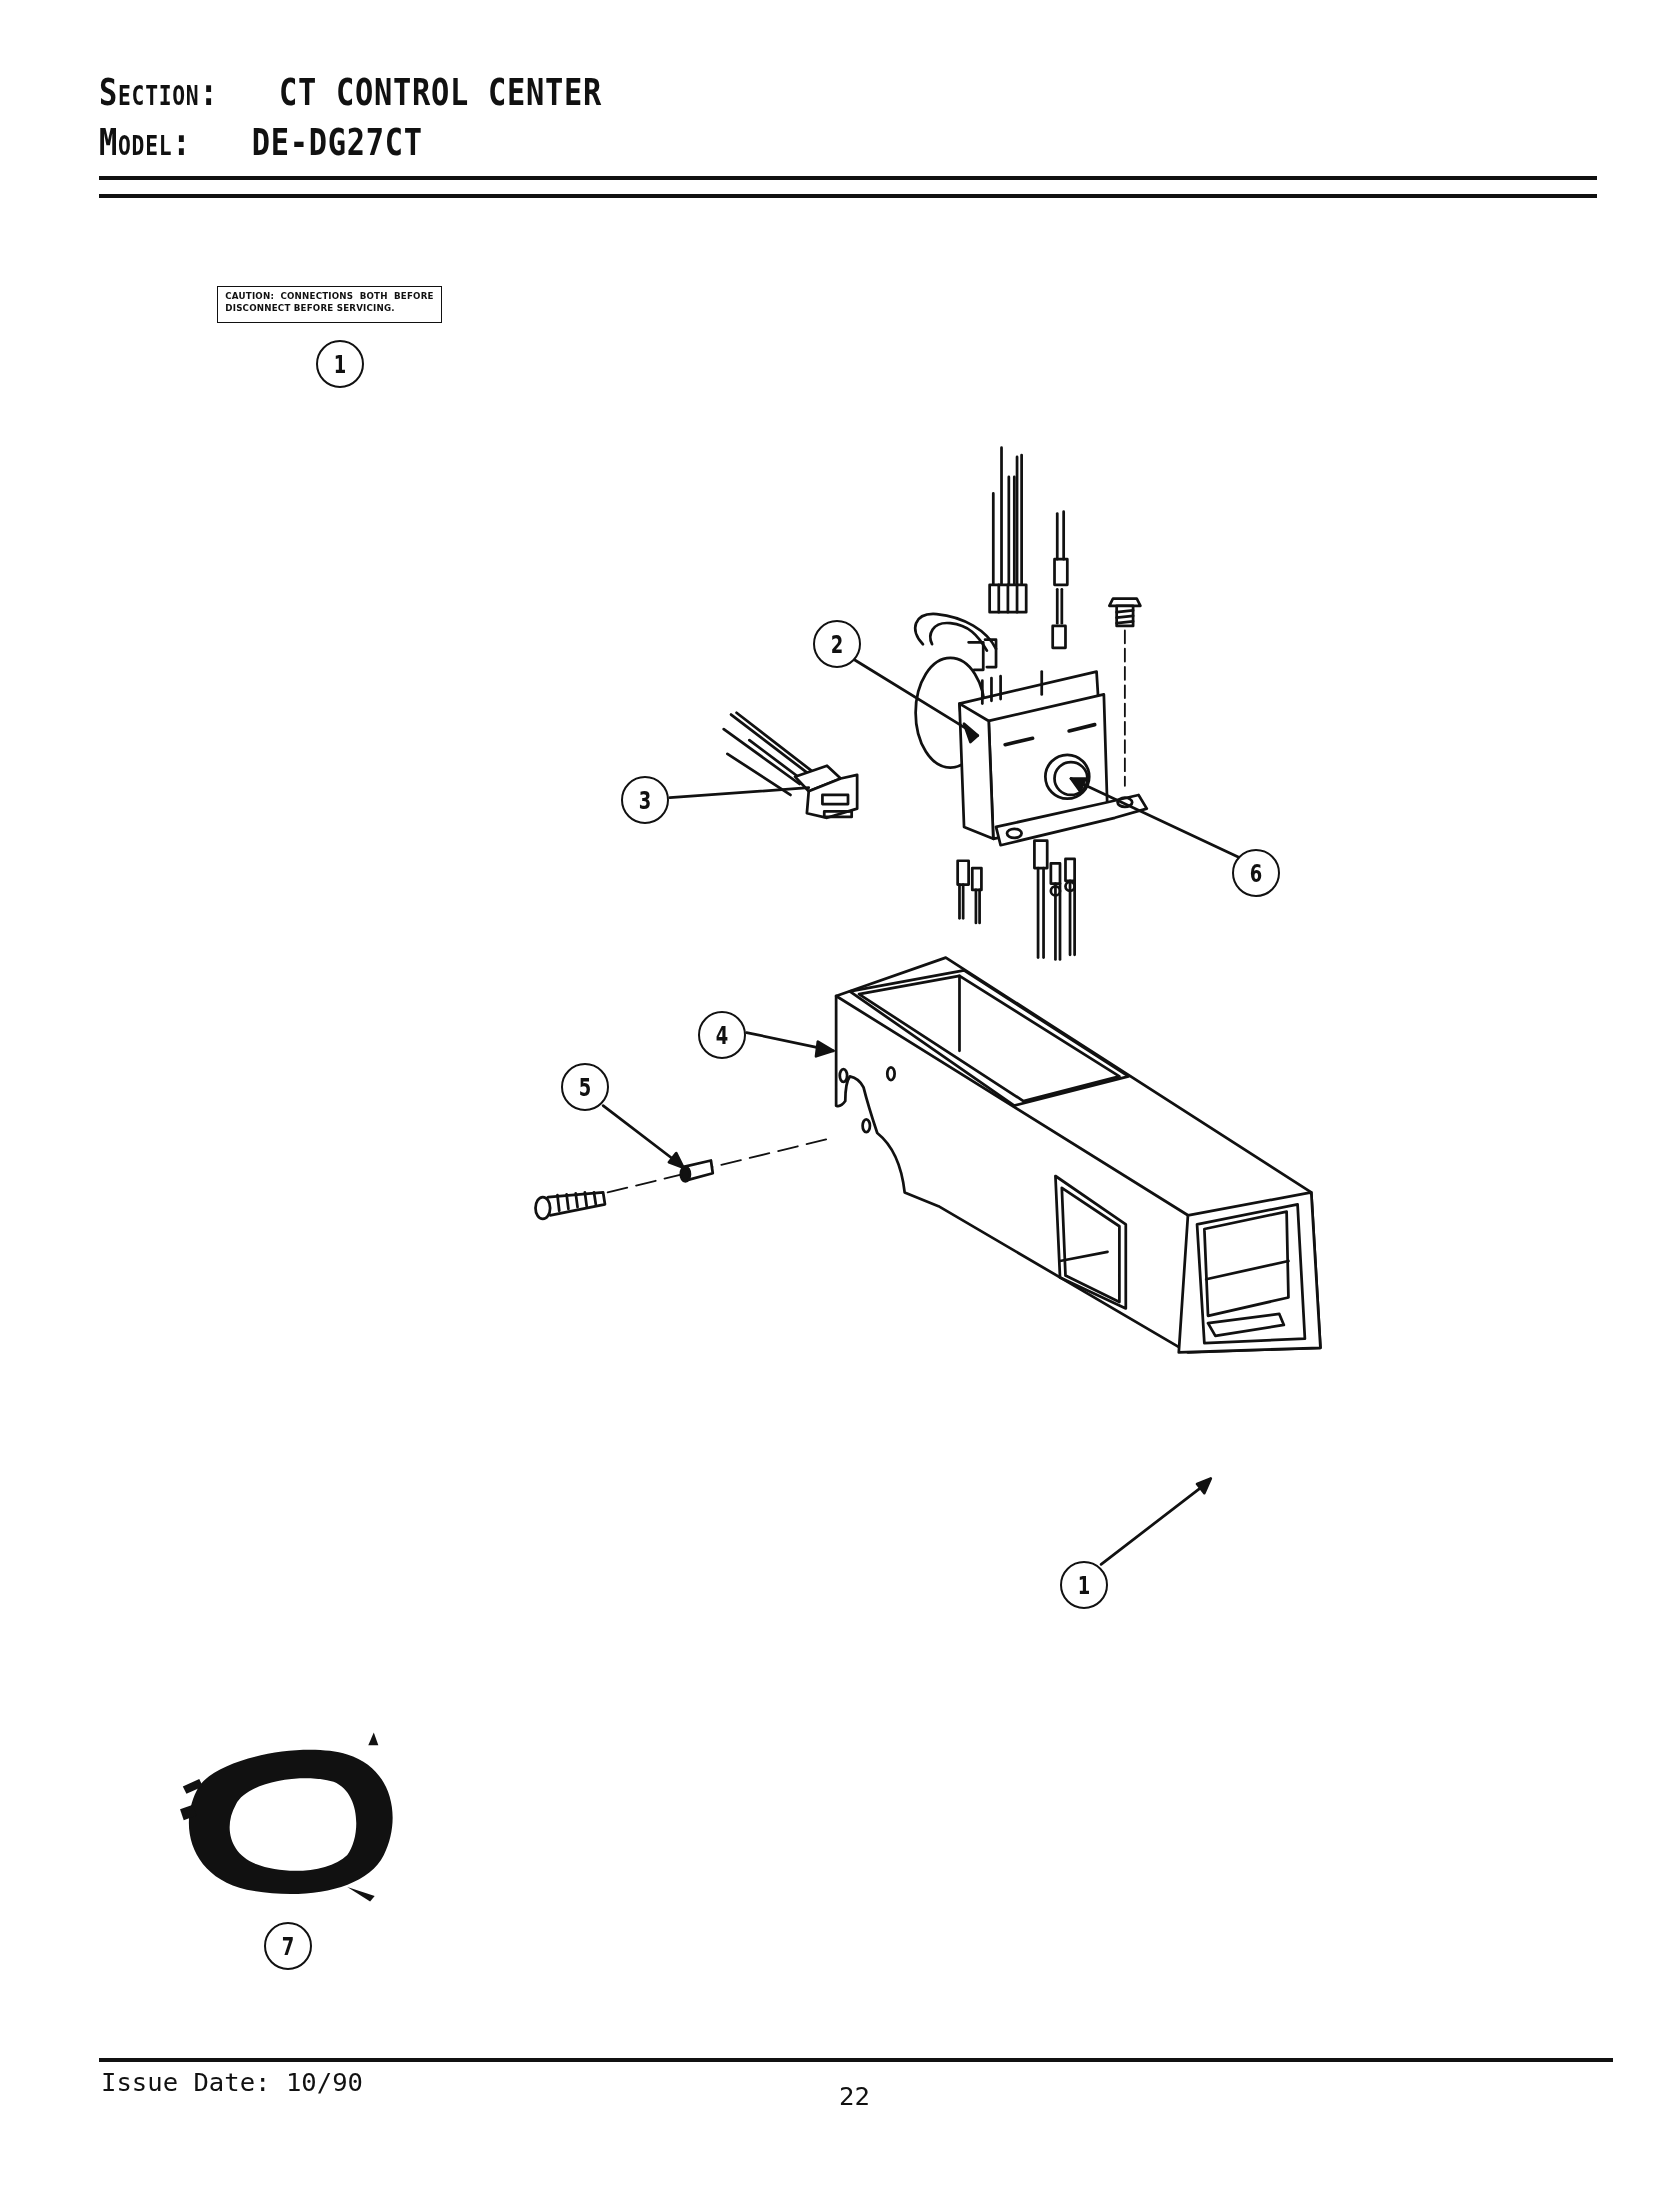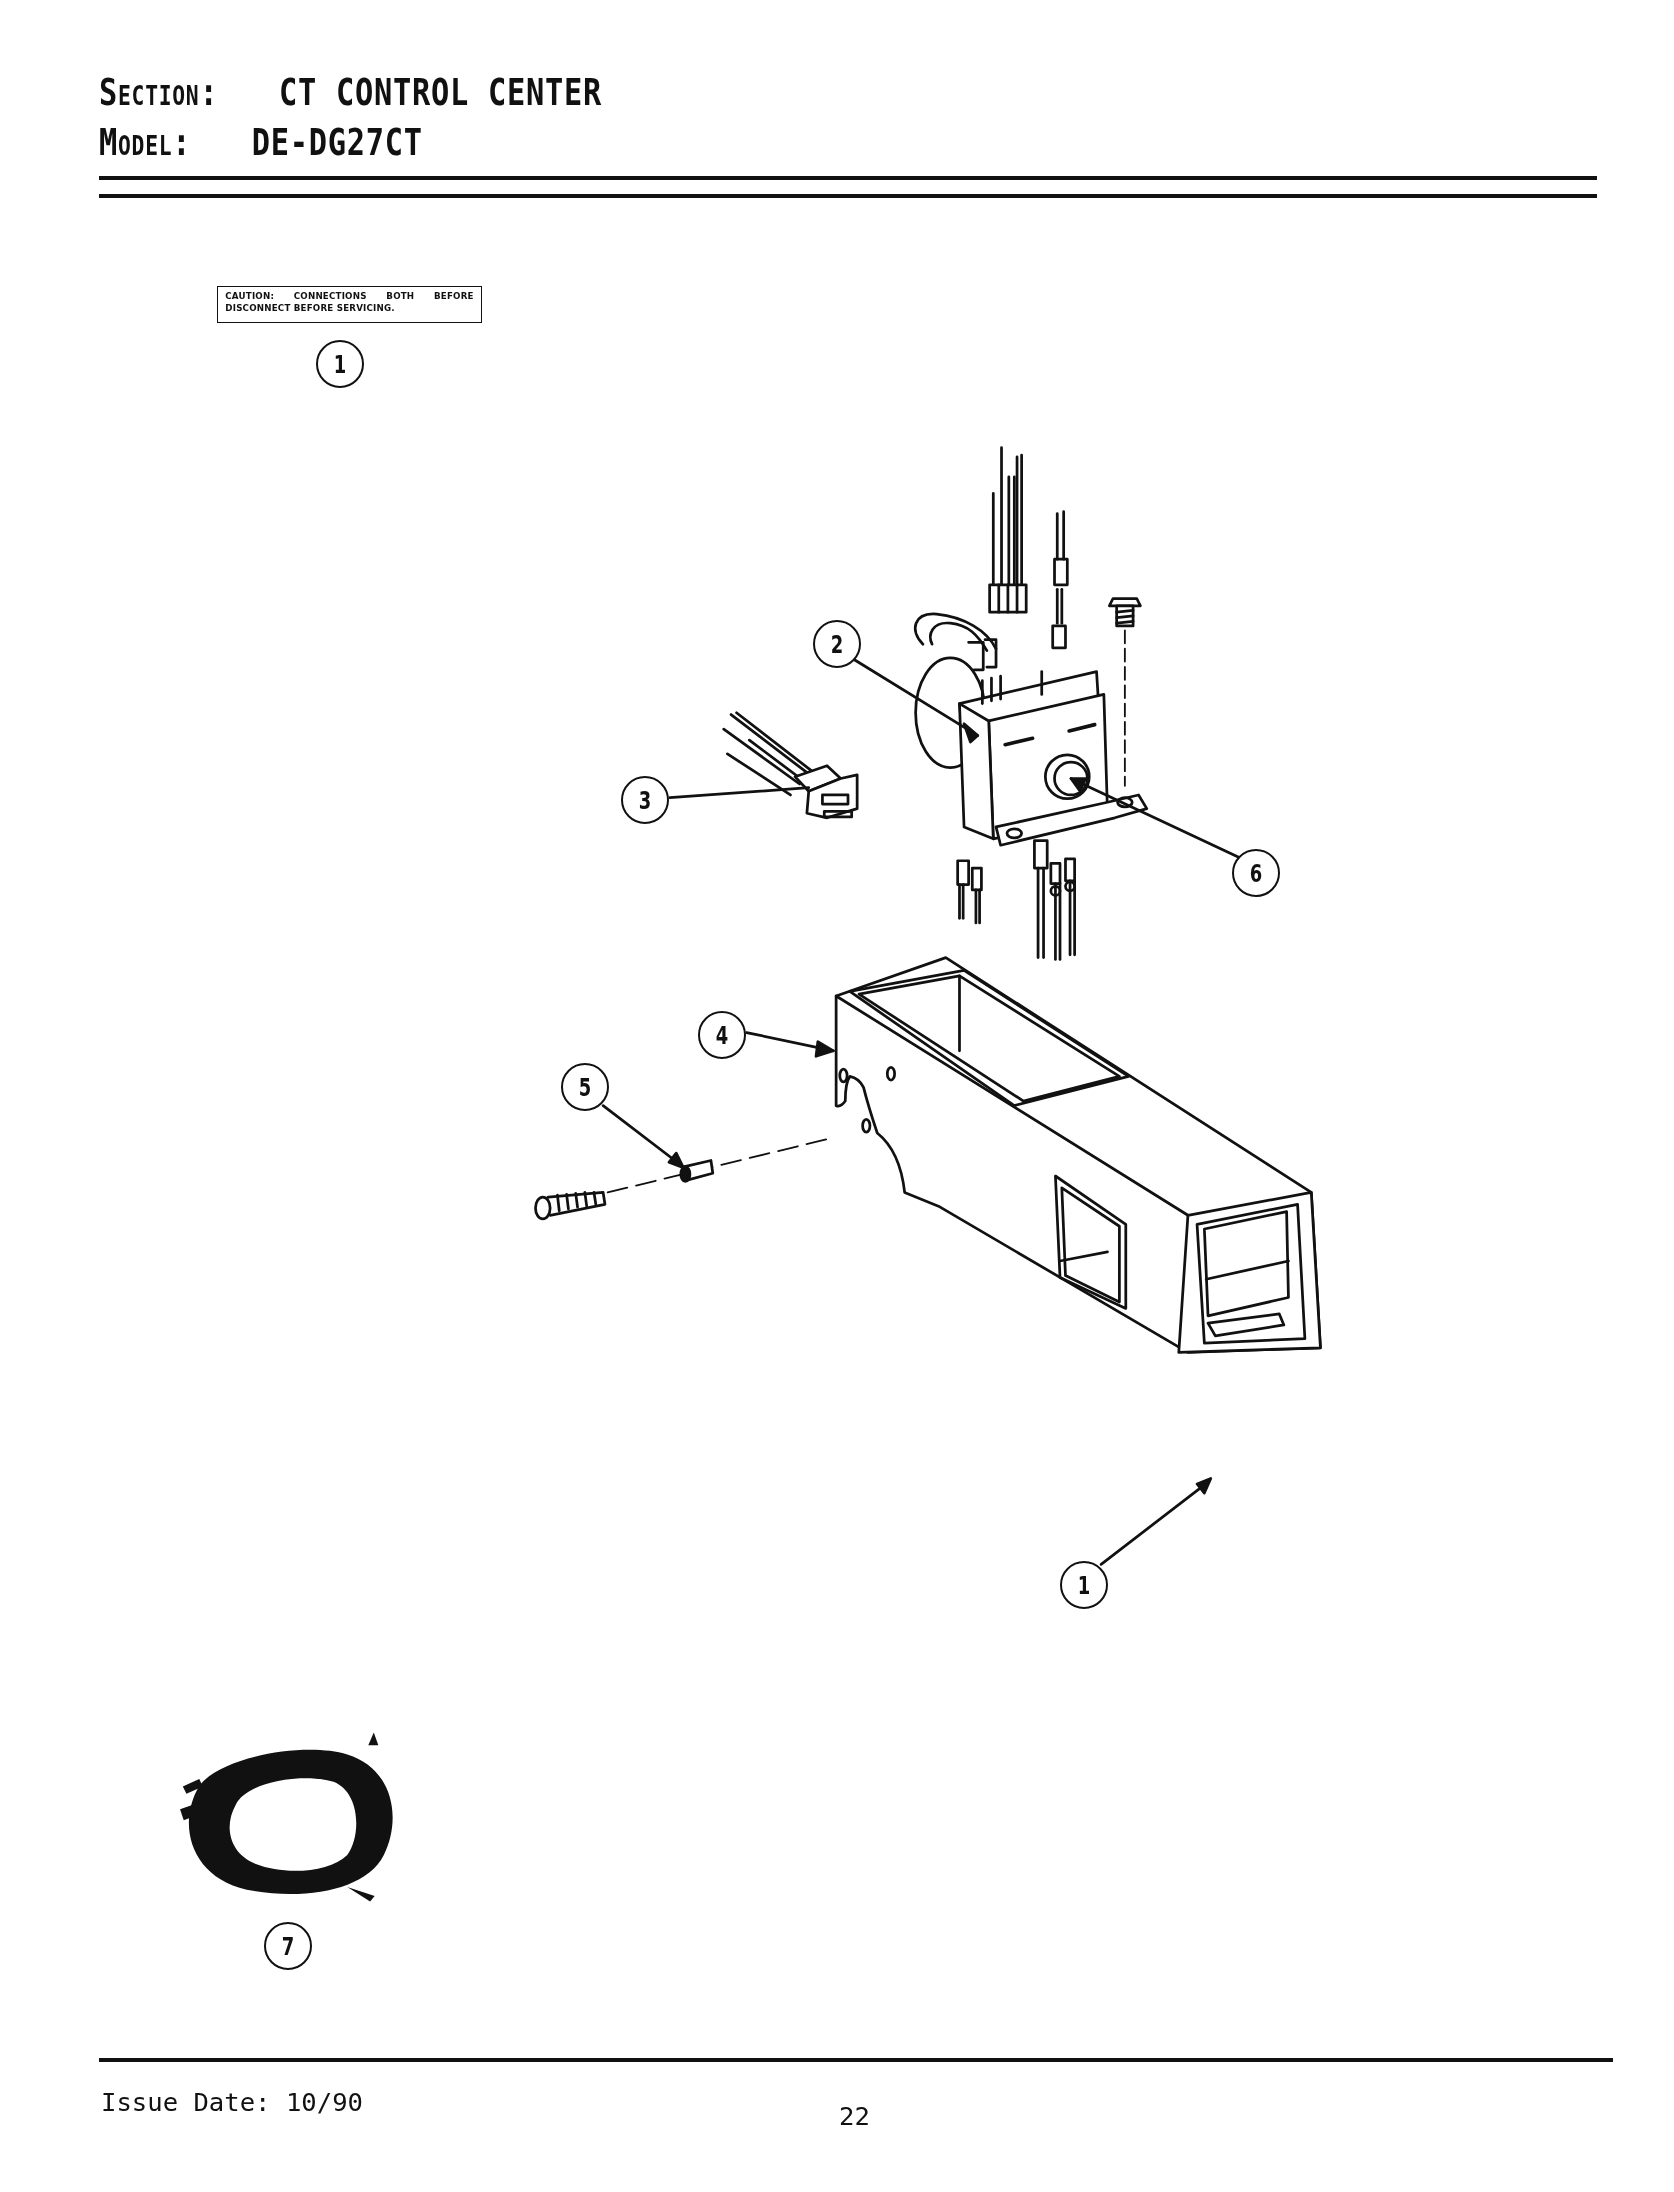--- a/index.html
+++ b/index.html
@@ -1,25 +1,25 @@
 <!DOCTYPE html>
 <html style="font-size:14.6px"><head>
 <meta charset="utf-8">
 <style>
   html, body { margin:0; padding:0; background:#ffffff; }
   body { width:1675px; height:2193px; position:relative; overflow:hidden; font-family:"DejaVu Sans Mono", monospace; color:#111; }
   .abs { position:absolute; }
   .hdr { font-family:"DejaVu Sans Mono","Liberation Mono", monospace; font-size:37px; font-weight:bold; letter-spacing:0.9px; transform:scaleX(0.82); transform-origin:left top; white-space:nowrap; }
   .hdr .lbl { font-variant:small-caps; }
   .rule { position:absolute; height:3.7px; background:#111; }
-  .caution { position:absolute; left:217px; top:286px; width:265px; height:37px; border:1.8px solid #111; box-sizing:border-box; padding:2.7px 7.3px; font-family:"DejaVu Sans", sans-serif; font-weight:bold; font-size:8.7px; line-height:12px; letter-spacing:0.2px; }
+  .caution { position:absolute; left:217px; top:286px; width:225px; height:37px; border:1.8px solid #111; box-sizing:border-box; padding:2.7px 7.3px; font-family:"DejaVu Sans", sans-serif; font-weight:bold; font-size:8.7px; line-height:12px; letter-spacing:0.2px; }
   .caution .l1 { display:flex; justify-content:space-between; }
   .callout { position:absolute; width:48px; height:48px; border:2.7px solid #111; border-radius:50%; box-sizing:border-box; display:flex; align-items:center; justify-content:center; font-family:"DejaVu Sans", sans-serif; font-weight:bold; font-size:25.6px; transform:translate(-50%,-50%); background:#fff; }
   .callout span { transform:scaleX(0.7); display:inline-block; }
-  .footer-text { font-family:"DejaVu Sans Mono", monospace; font-size:25.6px; white-space:nowrap;margin-top:20px; }
+  .footer-text { font-family:"DejaVu Sans Mono", monospace; font-size:25.6px; white-space:nowrap; }
   svg.diagram { position:absolute; left:0; top:0; }
 </style>
 </head>
 <body>
 
 <div class="abs hdr" style="left:99px; top:71px;">
   <span class="lbl">Section:</span>
   <span style="display:inline-block;width:27.4px;"></span>
   <span>CT CONTROL CENTER</span>
 </div>

